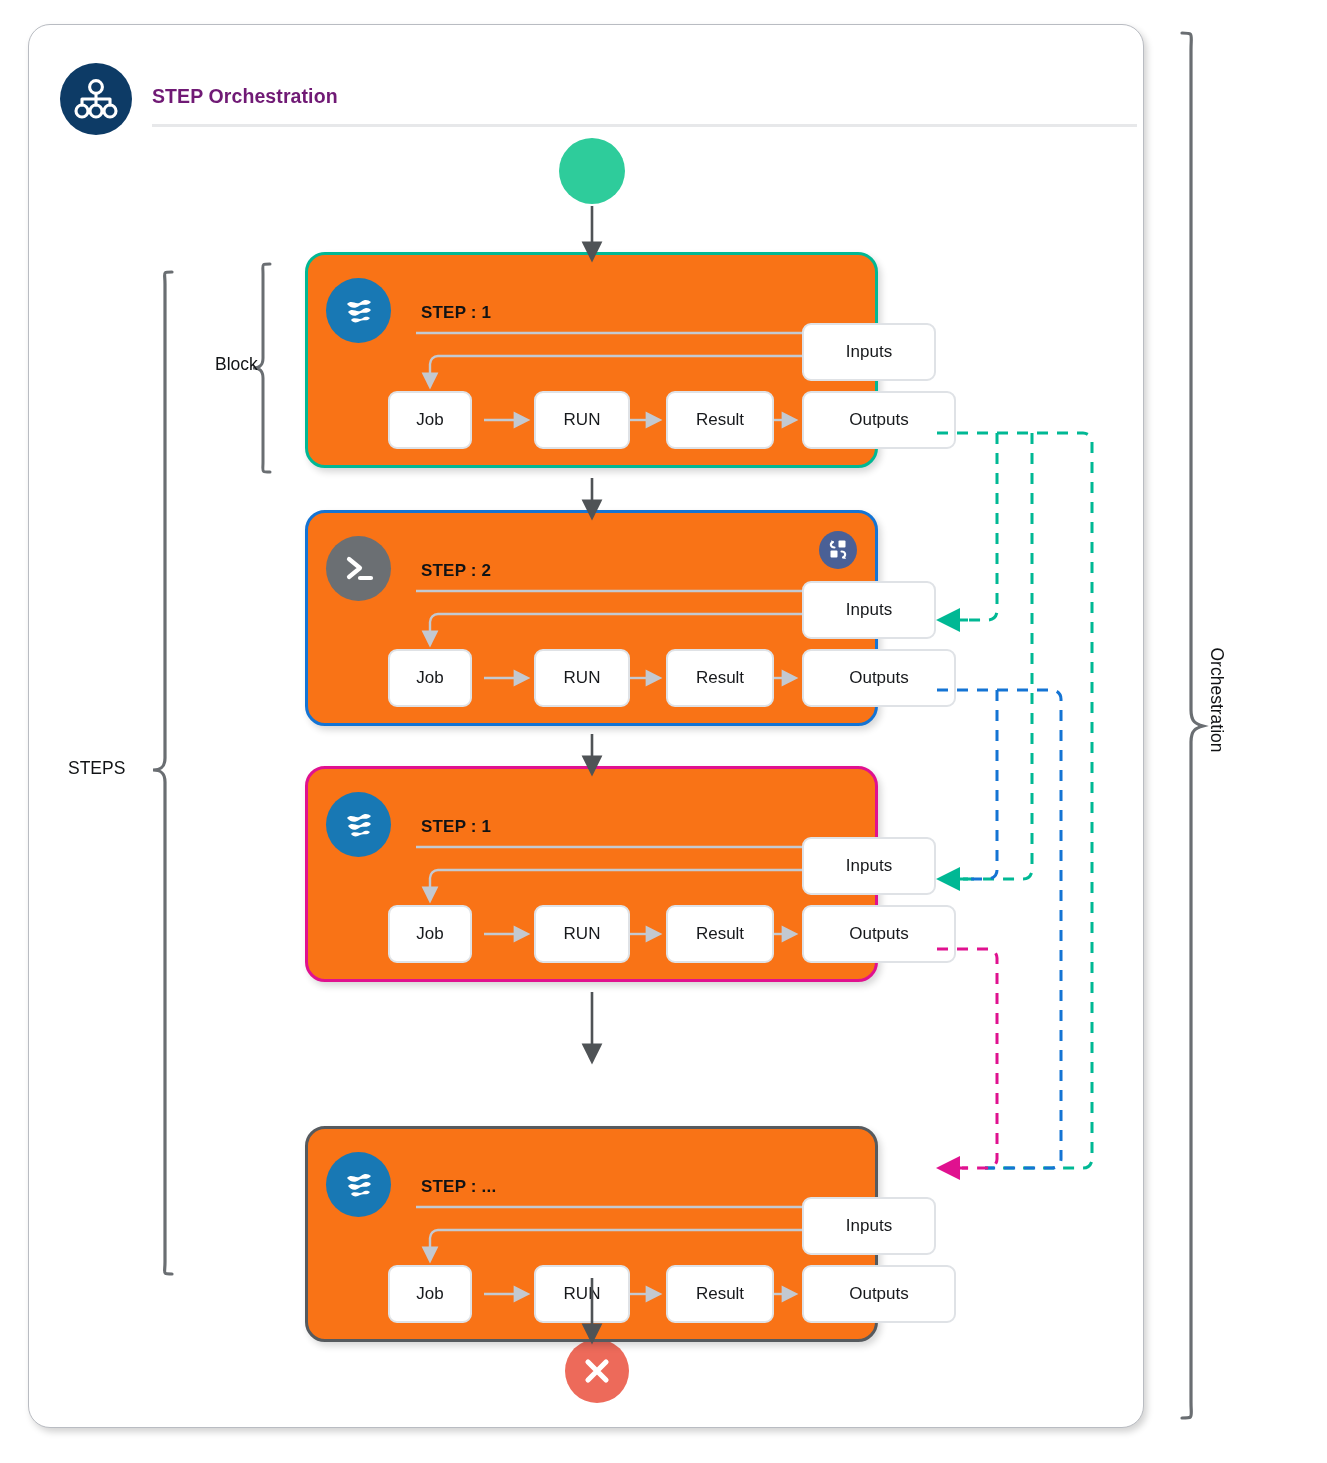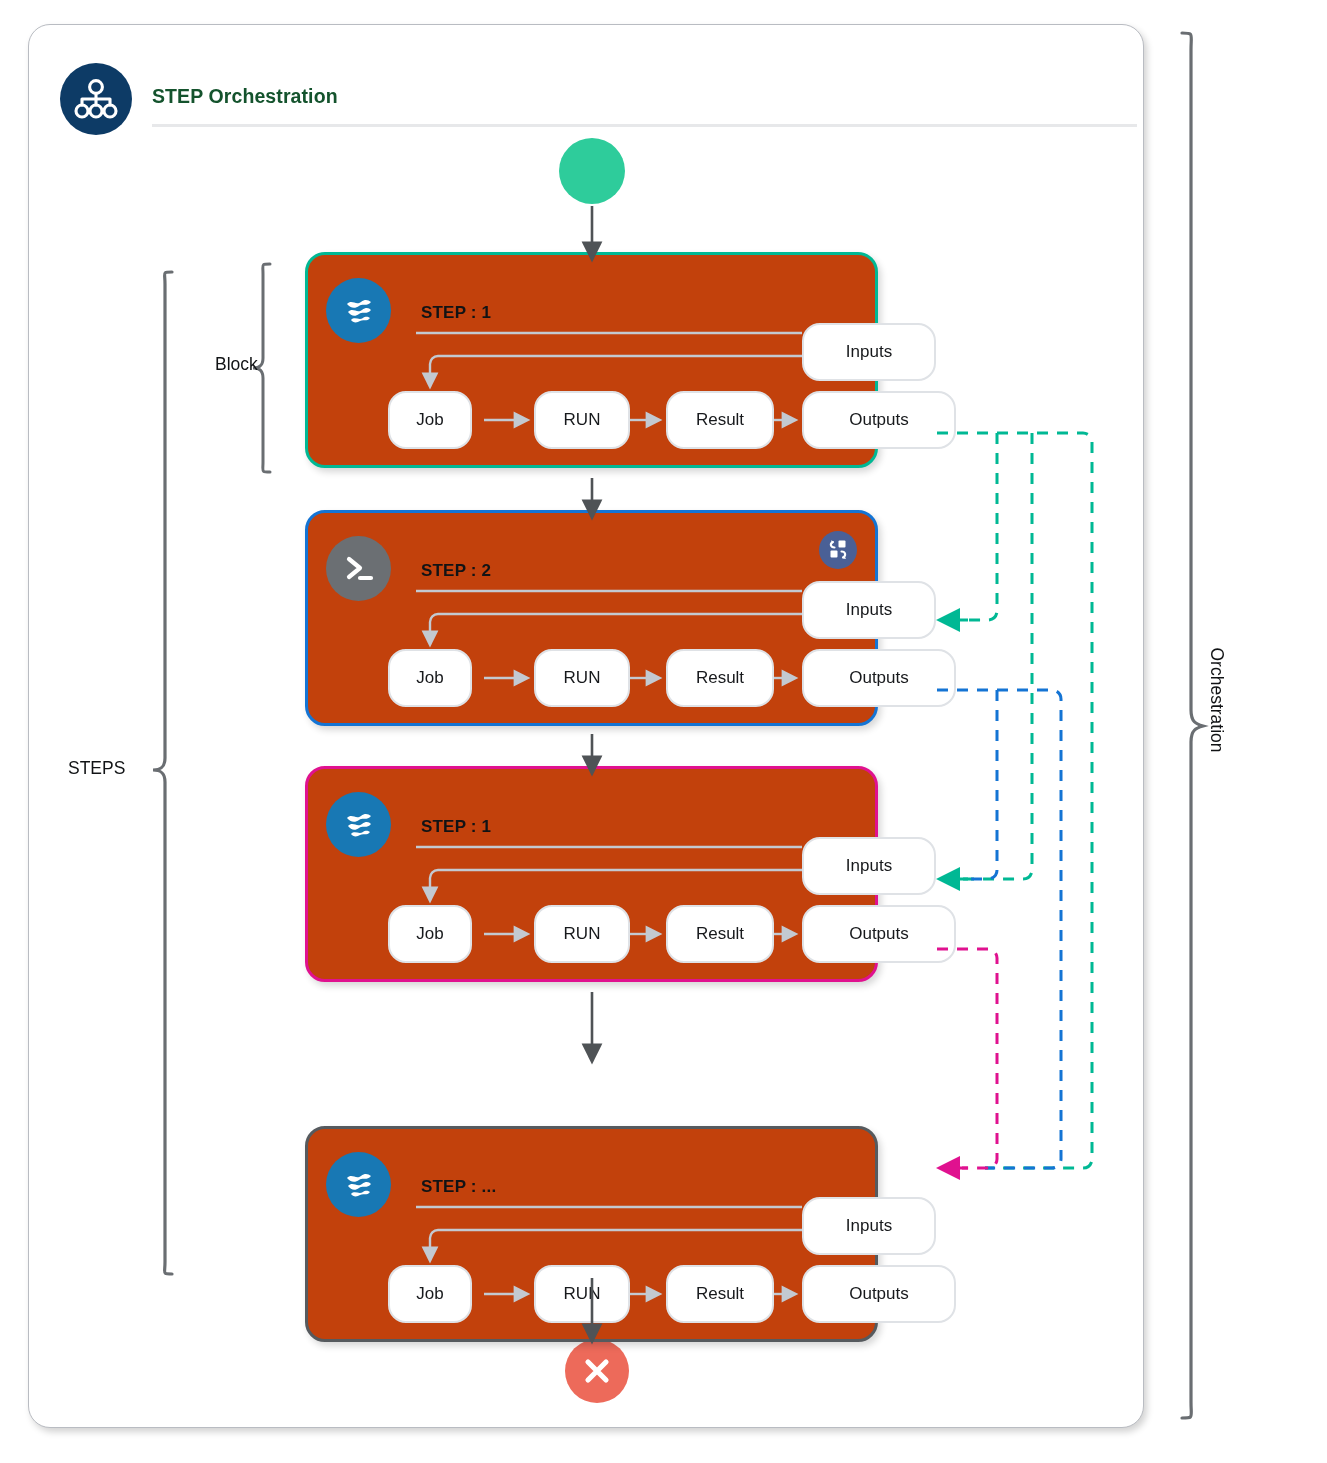--- a/index.html
+++ b/index.html
@@ -44,21 +44,21 @@
     display: flex;
     align-items: center;
     justify-content: center;
   }
   #header-title {
     position: absolute;
     left: 152px;
     top: 85px;
     font-size: 19.5px;
     font-weight: bold;
-    color: #14532d;
+    color: #701a75;
     letter-spacing: .1px;
   }
   #header-rule {
     position: absolute;
     left: 152px;
     top: 124px;
     width: 985px;
     height: 3px;
     background: #e7e8ea;
   }
@@ -86,21 +86,21 @@
     justify-content: center;
   }
 
   
   .step-card {
     position: absolute;
     left: 305px;
     width: 573px;
     height: 216px;
     border-radius: 20px;
-    background: #c2410c;
+    background: #f97316;
     border: 3.5px solid #555;
     box-sizing: border-box;
     box-shadow: 3px 4px 7px rgba(0,0,0,0.16);
     padding-left: 32px;
   }
   .step-icon {
     position: absolute;
     left: 18px;
     top: 23px;
     width: 65px;
@@ -131,21 +131,21 @@
     border-radius: 50%;
     background: #4a6096;
     display: flex;
     align-items: center;
     justify-content: center;
   }
   
   .pill {
     position: absolute;
     border: 2px solid #dfe2e6;
-    border-radius: 18px;
+    border-radius: 9px;
     background: #ffffff;
     display: flex;
     align-items: center;
     justify-content: center;
     font-size: 17px;
     color: #17191c;
     box-sizing: border-box;
   }
   .pill.job    { left: 80px;  top: 136px; width: 84px; height: 58px; }
   .pill.run    { left: 226px; top: 136px; width: 96px; height: 58px; }

